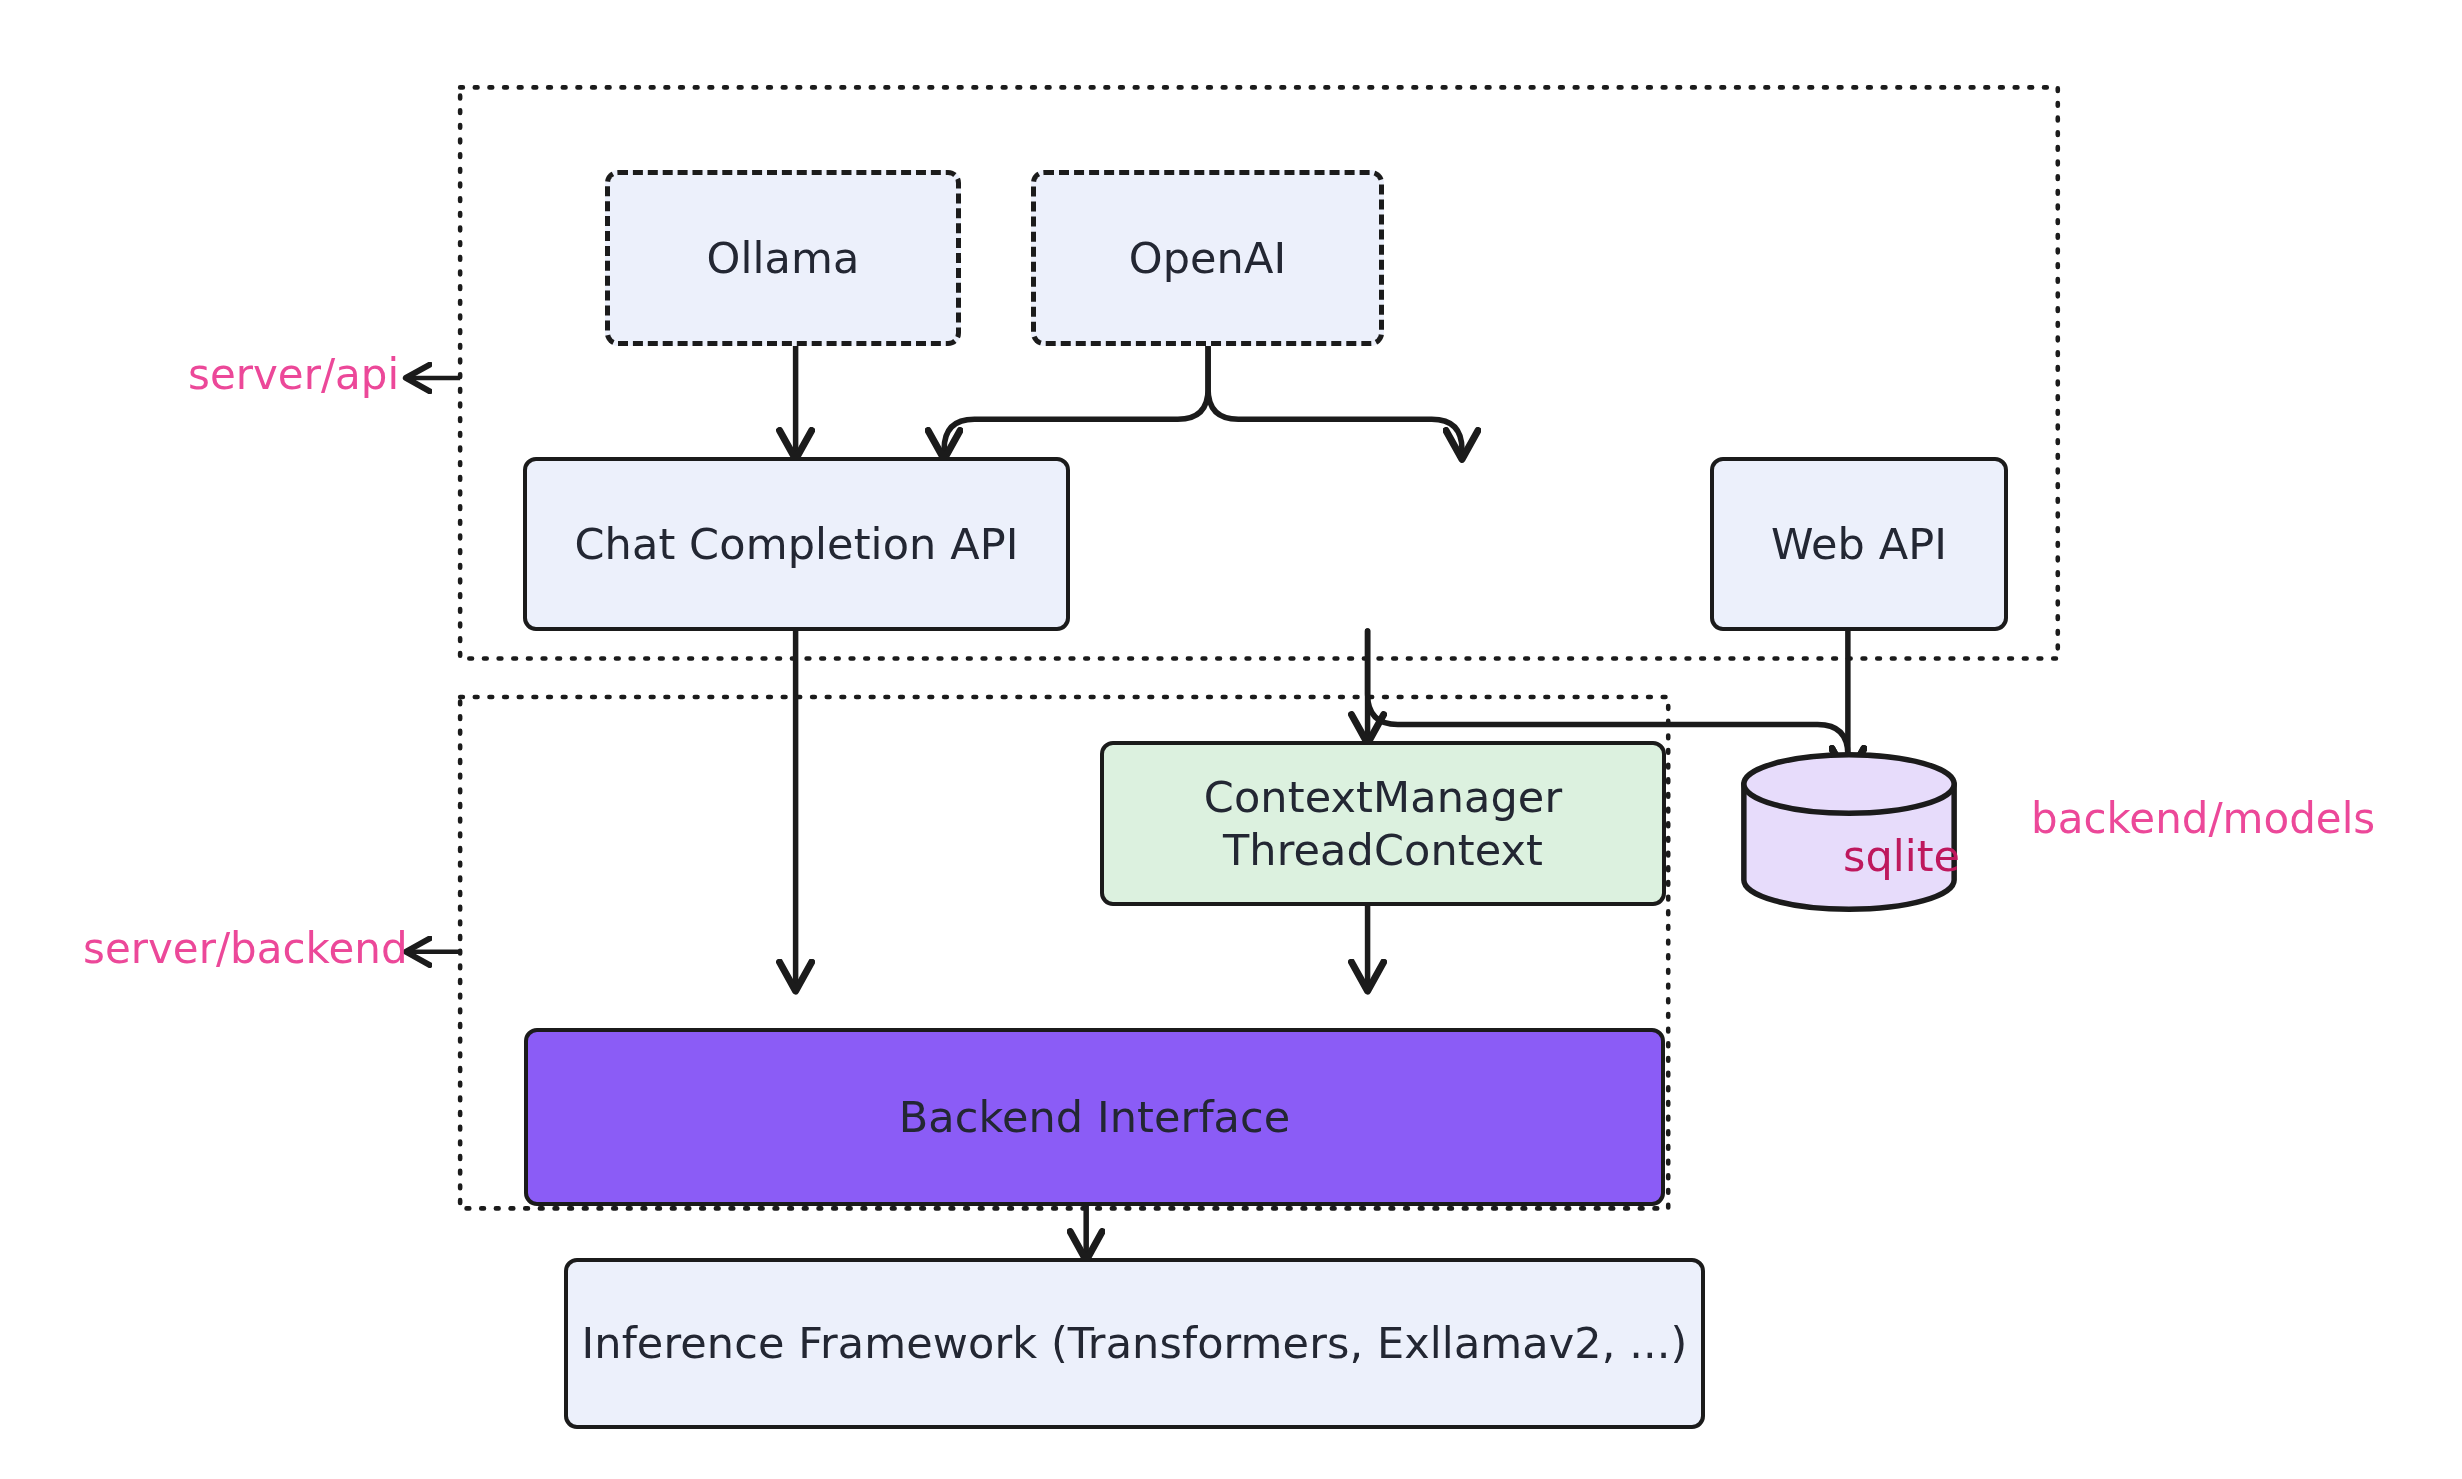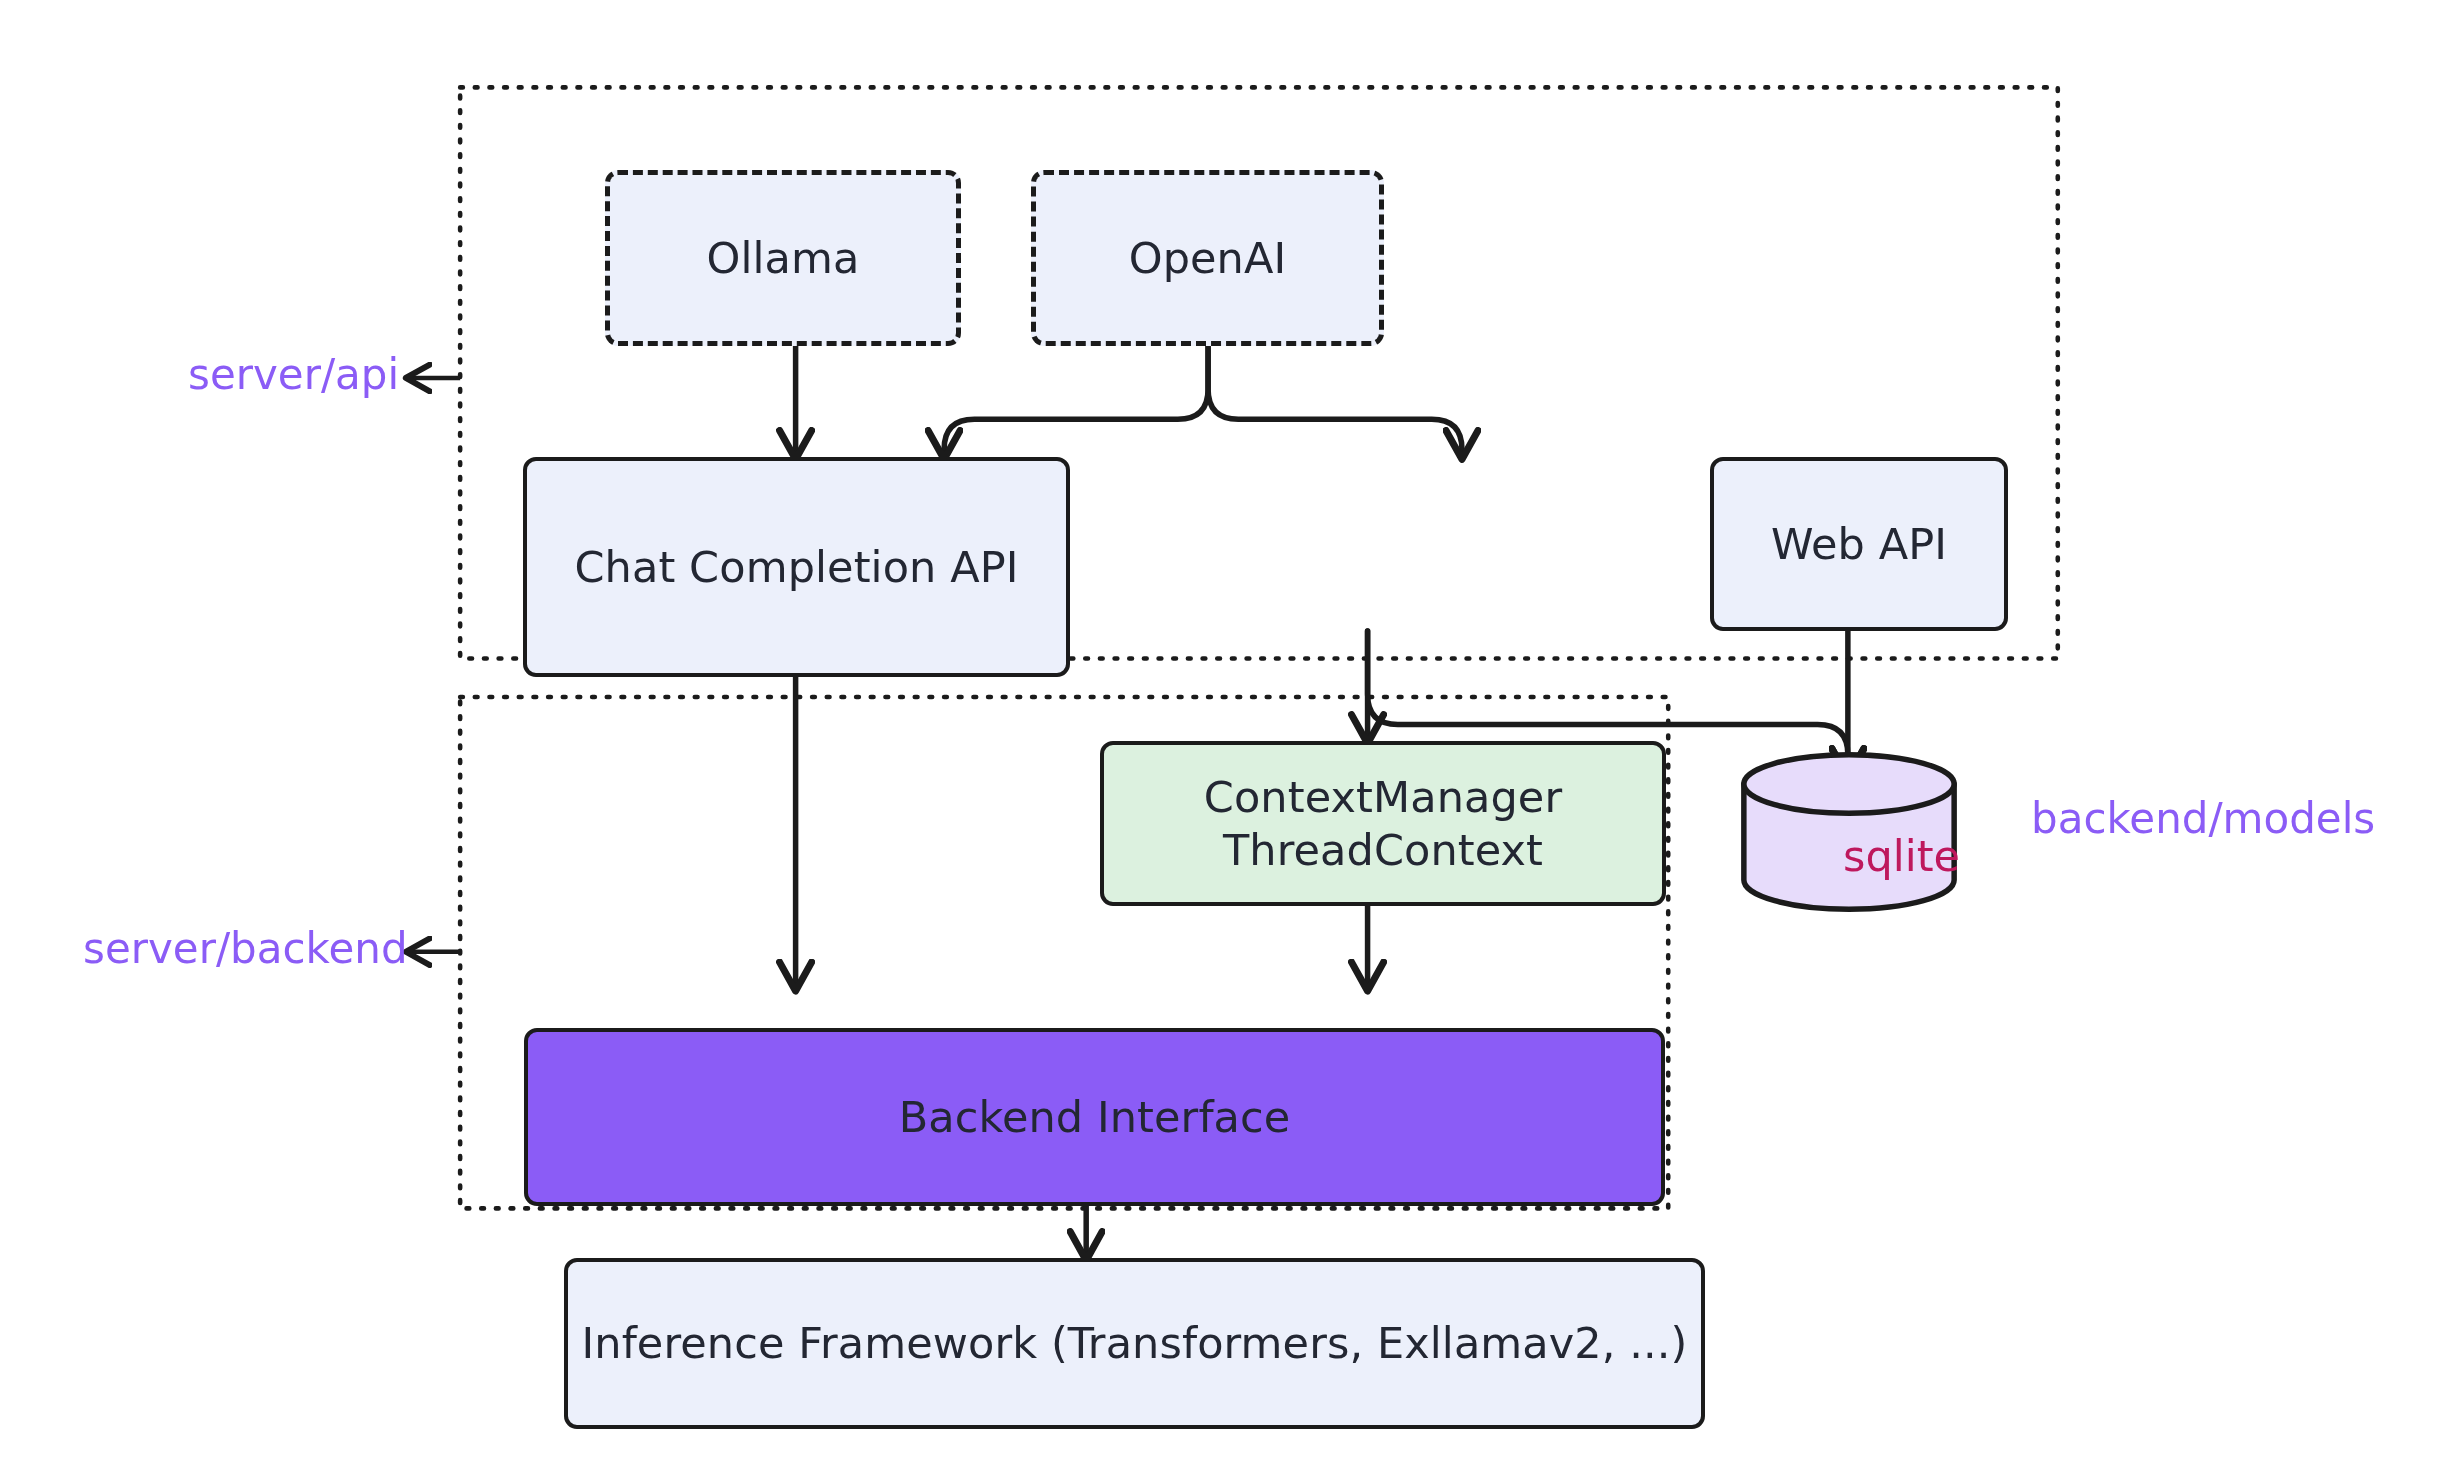--- a/index.html
+++ b/index.html
@@ -38,21 +38,21 @@
     white-space:pre-line;
   }
   .node.dashed{ border-style:dashed; border-width:5.5px; }
   .node.green{ background:#DCF1DF; }
   .node.cream{ background:#8b5cf6;margin-top:40px; }
 
   
   .grouplabel{
     position:absolute;
     font-size:42px;
-    color:#8b5cf6;
+    color:#ec4899;
     white-space:nowrap;
   }
 
   
   .cyl{
     position:absolute;
   }
   .cyl .cyl-label{
     position:absolute;
     left:0; right:0;
@@ -110,21 +110,21 @@
   <div class="grouplabel" style="left:188px; top:350px;">server/api</div>
 
   <div class="grouplabel" style="left:83px; top:924px;">server/backend</div>
 
   <div class="grouplabel" style="left:2031px; top:794px;">backend/models</div>
 
   <div class="node dashed" style="left:605px; top:170px; width:356px; height:176px;">Ollama</div>
 
   <div class="node dashed" style="left:1031px; top:170px; width:353px; height:176px;text-align:center;">OpenAI</div>
 
-  <div class="node" style="left:523px; top:457px; width:547px; height:220px;">Chat Completion API</div>
+  <div class="node" style="left:523px; top:457px; width:547px; height:174px;">Chat Completion API</div>
 
 
   <div class="node green" style="left:1100px; top:741px; width:566px; height:165px;">ContextManager
 ThreadContext</div>
 
   <div class="node" style="left:1710px; top:457px; width:298px; height:174px;">Web API</div>
 
   <div class="node cream" style="left:524px; top:988px; width:1141px; height:178px;">Backend Interface</div>
 
   <div class="node" style="left:524px; top:1258px; width:1141px; height:171px;margin-left:40px;">Inference Framework (Transformers, Exllamav2, ...)</div>

